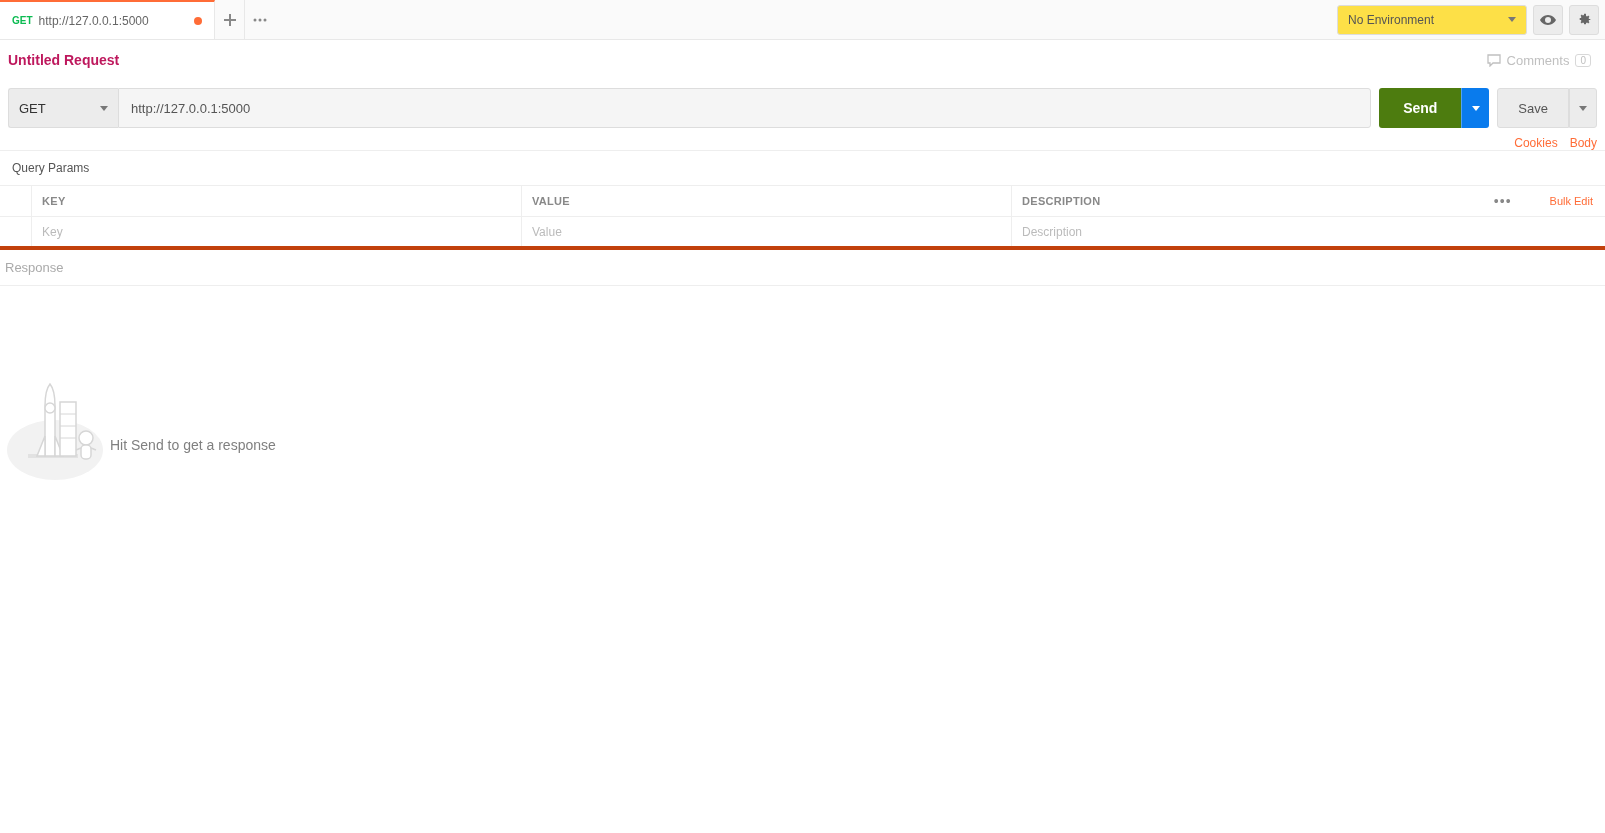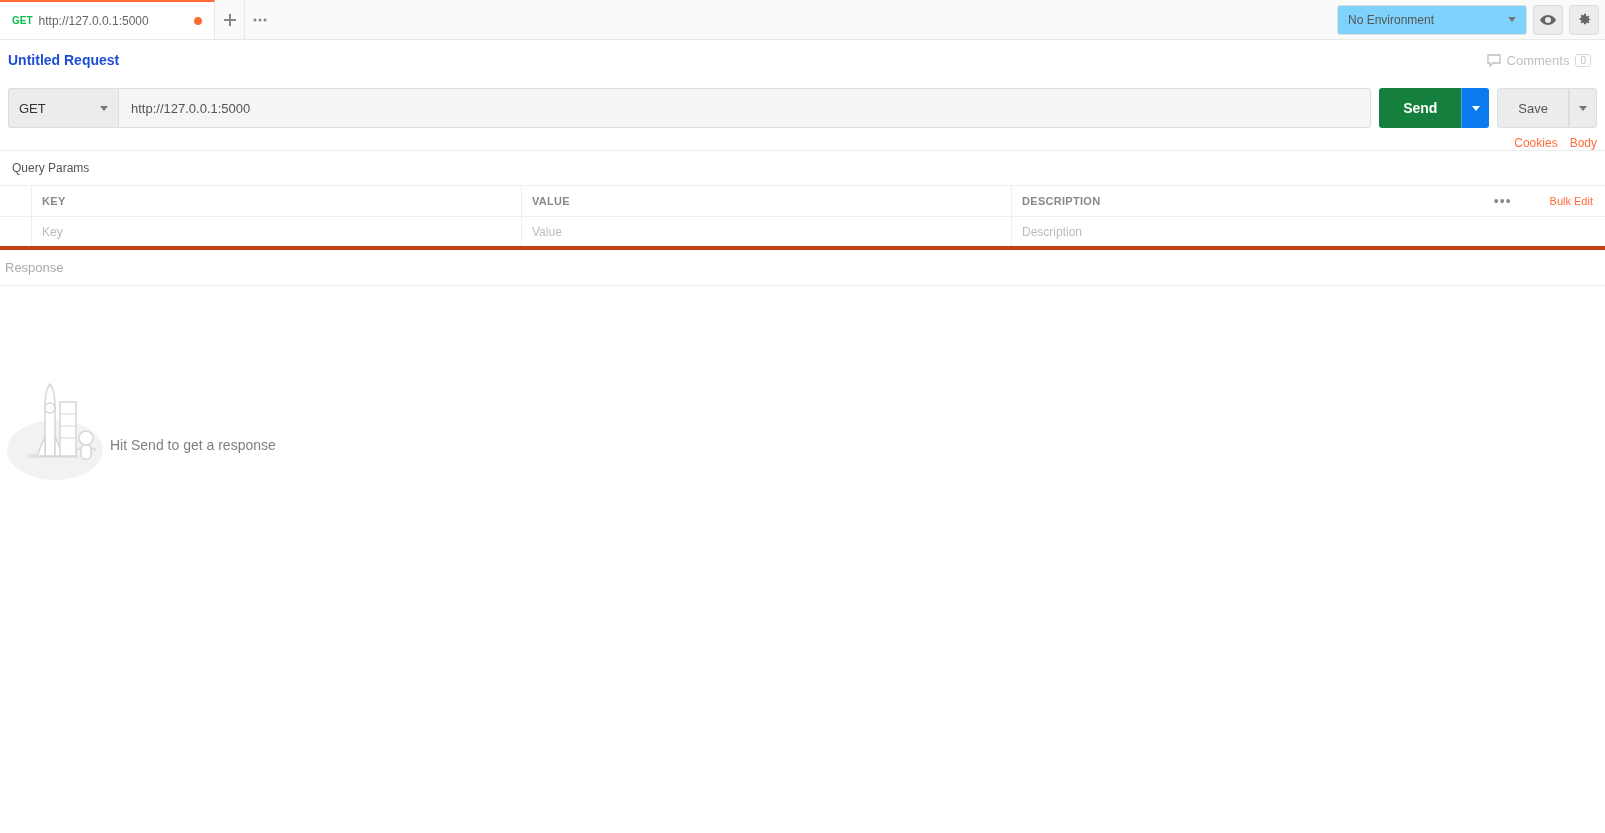--- a/index.html
+++ b/index.html
@@ -8,37 +8,37 @@
   
   .tabbar { display: flex; align-items: center; border-bottom: 1px solid #e8e8e8; height: 40px; background: #fafafa; position: relative; }
   .tab { display: flex; align-items: center; height: 100%; padding: 0 12px; border-right: 1px solid #e8e8e8; background: #fff; position: relative; gap: 6px; border-top: 2px solid #ff6c37; cursor: pointer; width: 215px; }
   .tab .method { color: #0cbb52; font-size: 10px; font-weight: 700; }
   .tab .title { color: #666; font-size: 12px; white-space: nowrap; overflow: hidden; text-overflow: ellipsis; flex: 1; }
   .tab .dirty-dot { width: 8px; height: 8px; border-radius: 50%; background: #ff6c37; margin-left: auto; }
   .tab-plus, .tab-more { width: 30px; height: 100%; display: flex; align-items: center; justify-content: center; color: #888; cursor: pointer; border-right: 1px solid #e8e8e8; }
   .tab-more { border-right: none; }
 
   .env-area { margin-left: auto; display: flex; align-items: center; gap: 6px; padding-right: 6px; }
-  .env-select { width: 190px; height: 30px; background: #7dd3fc; border: 1px solid #ddd; display: flex; align-items: center; justify-content: space-between; padding: 0 10px; font-size: 12px; color: #555; border-radius: 3px; cursor: pointer; }
+  .env-select { width: 190px; height: 30px; background: #fde047; border: 1px solid #ddd; display: flex; align-items: center; justify-content: space-between; padding: 0 10px; font-size: 12px; color: #555; border-radius: 3px; cursor: pointer; }
   .icon-btn { width: 30px; height: 30px; background: #ececec; border: 1px solid #ddd; display: flex; align-items: center; justify-content: center; border-radius: 3px; color: #666; cursor: pointer; }
 
   
   .title-row { display: flex; align-items: center; padding: 0 8px; height: 40px; border-bottom: 0; }
-  .req-title { font-size: 14px; font-weight: 600; color: #1d4ed8; }
+  .req-title { font-size: 14px; font-weight: 600; color: #be185d; }
   .title-spacer { flex: 1; }
   .comments { display: flex; align-items: center; gap: 6px; color: #c0c0c0; font-size: 13px; cursor: pointer; margin-right: 6px; }
   .comments .badge { border: 1px solid #d8d8d8; border-radius: 3px; font-size: 10px; padding: 0 4px; color: #c0c0c0; }
 
   
   .url-row { display: flex; align-items: center; padding: 8px; gap: 8px; }
   .method-select { display: flex; align-items: center; justify-content: space-between; width: 110px; height: 40px; background: #ececec; border: 1px solid #ddd; border-right: none; padding: 0 10px; font-size: 13px; color: #333; border-top-left-radius: 3px; border-bottom-left-radius: 3px; cursor: pointer; }
   .url-input-wrap { display: flex; flex: 1; height: 40px; }
   .url-input { flex: 1; height: 40px; border: 1px solid #ddd; background: #f5f5f5; padding: 0 12px; font-size: 13px; color: #555; border-top-right-radius: 3px; border-bottom-right-radius: 3px; outline: none; }
   .send-group { display: flex; }
-  .send-btn { height: 40px; border: none; background: #15803d; color: #fff; padding: 0 24px; font-size: 14px; font-weight: 600; border-top-left-radius: 3px; border-bottom-left-radius: 3px; cursor: pointer; }
+  .send-btn { height: 40px; border: none; background: #4d7c0f; color: #fff; padding: 0 24px; font-size: 14px; font-weight: 600; border-top-left-radius: 3px; border-bottom-left-radius: 3px; cursor: pointer; }
   .send-drop { width: 28px; height: 40px; background: #097bed; border: none; border-left: 1px solid rgba(255,255,255,.3); display: flex; align-items: center; justify-content: center; border-top-right-radius: 3px; border-bottom-right-radius: 3px; cursor: pointer; color: #fff; }
   .save-group { display: flex; }
   .save-btn { height: 40px; border: 1px solid #ddd; background: #ececec; color: #555; padding: 0 20px; font-size: 13px; border-top-left-radius: 3px; border-bottom-left-radius: 3px; cursor: pointer; }
   .save-drop { width: 28px; height: 40px; background: #ececec; border: 1px solid #ddd; border-left: 1px solid #ddd; display: flex; align-items: center; justify-content: center; border-top-right-radius: 3px; border-bottom-right-radius: 3px; cursor: pointer; color: #777; }
 
   
   .req-tabs-row { display: flex; align-items: center; border-bottom: 1px solid #eee; padding: 0 8px; }
   .req-tabs { display: flex; height: 36px; }
   .req-tab { display: flex; align-items: center; padding: 0 14px; font-size: 12px; color: #666; cursor: pointer; border-bottom: 2px solid transparent; gap: 4px; }
   .req-tab.active { color: #333; border-bottom-color: #ff6c37; font-weight: 600; }

